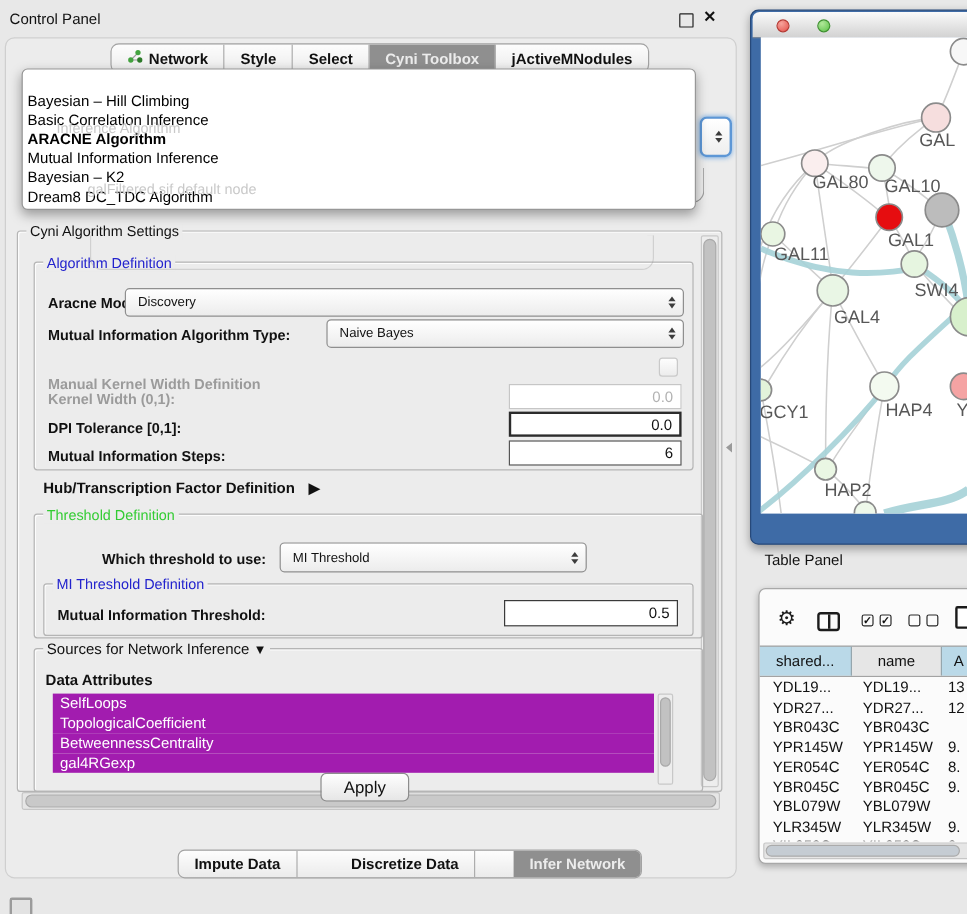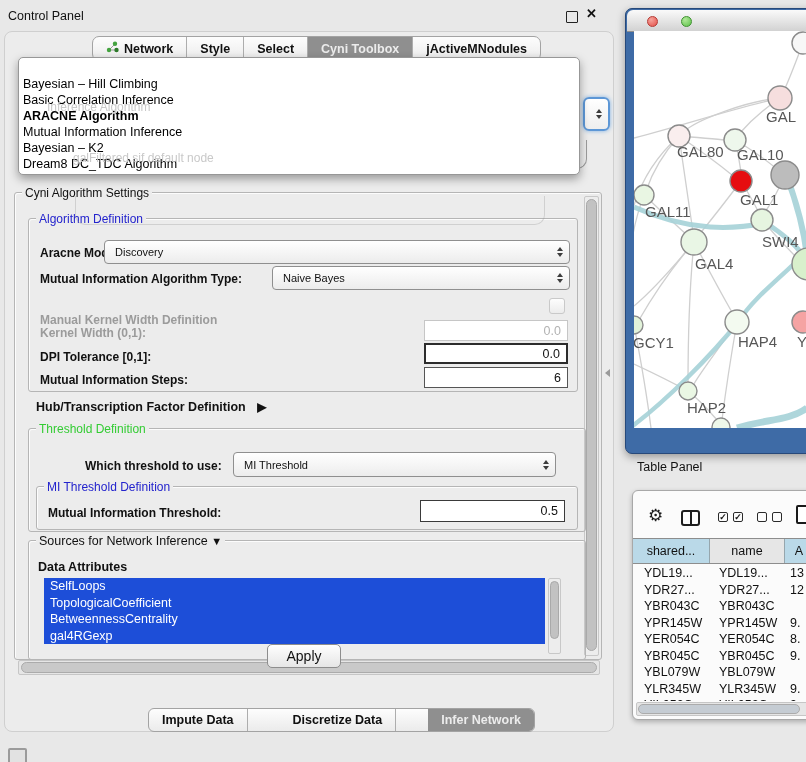--- a/index.html
+++ b/index.html
@@ -39,21 +39,21 @@
   .dis{color:#9b9b9b;}
   .combo{position:absolute;background:linear-gradient(#ffffff,#ececec);border:1px solid #8f8f8f;border-radius:4px;
          font-size:11px;display:flex;align-items:center;padding:0 20px 0 10px;box-sizing:border-box;}
   .stepper{position:absolute;right:6px;top:50%;transform:translateY(-50%);display:flex;flex-direction:column;gap:2px;}
   .tri-up{width:0;height:0;border-left:3.5px solid transparent;border-right:3.5px solid transparent;border-bottom:4.5px solid #3c3c3c;}
   .tri-down{width:0;height:0;border-left:3.5px solid transparent;border-right:3.5px solid transparent;border-top:4.5px solid #3c3c3c;}
   .ninput{position:absolute;background:#fff;font-size:12.5px;display:flex;align-items:center;
           justify-content:flex-end;padding:0 6px;box-sizing:border-box;}
   .checkbox{position:absolute;width:14px;height:14px;border:1.5px solid #c9c9c9;border-radius:3px;
             background:linear-gradient(#fdfdfd,#ececec);}
-  .list-item{position:absolute;left:44px;width:501px;height:16.5px;background:#1d4ed8;color:#fff;
+  .list-item{position:absolute;left:44px;width:501px;height:16.5px;background:#a21caf;color:#fff;
              font-size:12.5px;display:flex;align-items:center;padding-left:6px;box-sizing:border-box;}
   .vscroll{position:absolute;background:#ededed;border:1px solid #c8c8c8;border-radius:2px;}
   .vthumb{position:absolute;background:#c2c2c2;border:1px solid #a9a9a9;border-radius:6px;}
   .hscroll{position:absolute;background:#e6e6e6;border:1px solid #c6c6c6;border-radius:2px;}
   .hthumb{position:absolute;background:#c9c9c9;border:1px solid #ababab;border-radius:6px;}
   .apply-btn{position:absolute;left:267px;top:644px;width:72px;height:22px;background:linear-gradient(#fefefe,#e6e6e6);
              border:1px solid #8d8d8d;border-radius:5px;font-size:14px;display:flex;align-items:center;justify-content:center;}
   .tri-right{display:inline-block;font-size:12px;}
   
   #net-window{position:absolute;left:625px;top:8px;width:190px;height:444px;background:#3e6ba6;
@@ -186,21 +186,21 @@
 
   <div class="lbl" style="left:36px;top:400px;font-size:12.5px;">
     <span>Hub/Transcription Factor Definition</span>
     <span class="tri-right" style="margin-left:8px;">▶</span>
   </div>
 
   <div class="grp" style="left:28px;top:428px;width:556px;height:102px;"></div>
   <div class="grp-label green" style="left:36px;top:422px;">Threshold Definition</div>
 
   <div class="lbl" style="left:85px;top:459px;">Which threshold to use:</div>
-  <div class="combo" style="left:233px;top:452px;width:323px;height:25px;">
+  <div class="combo" style="left:233px;top:452px;width:256px;height:25px;">
     <span>MI Threshold</span>
     <span class="stepper">
         <span class="tri-up"></span>
         <span class="tri-down"></span>
       </span>
   </div>
 
   <div class="grp" style="left:36px;top:486px;width:540px;height:42px;"></div>
   <div class="grp-label blue" style="left:44px;top:480px;">MI Threshold Definition</div>
   <div class="lbl" style="left:48px;top:506px;">Mutual Information Threshold:</div>

